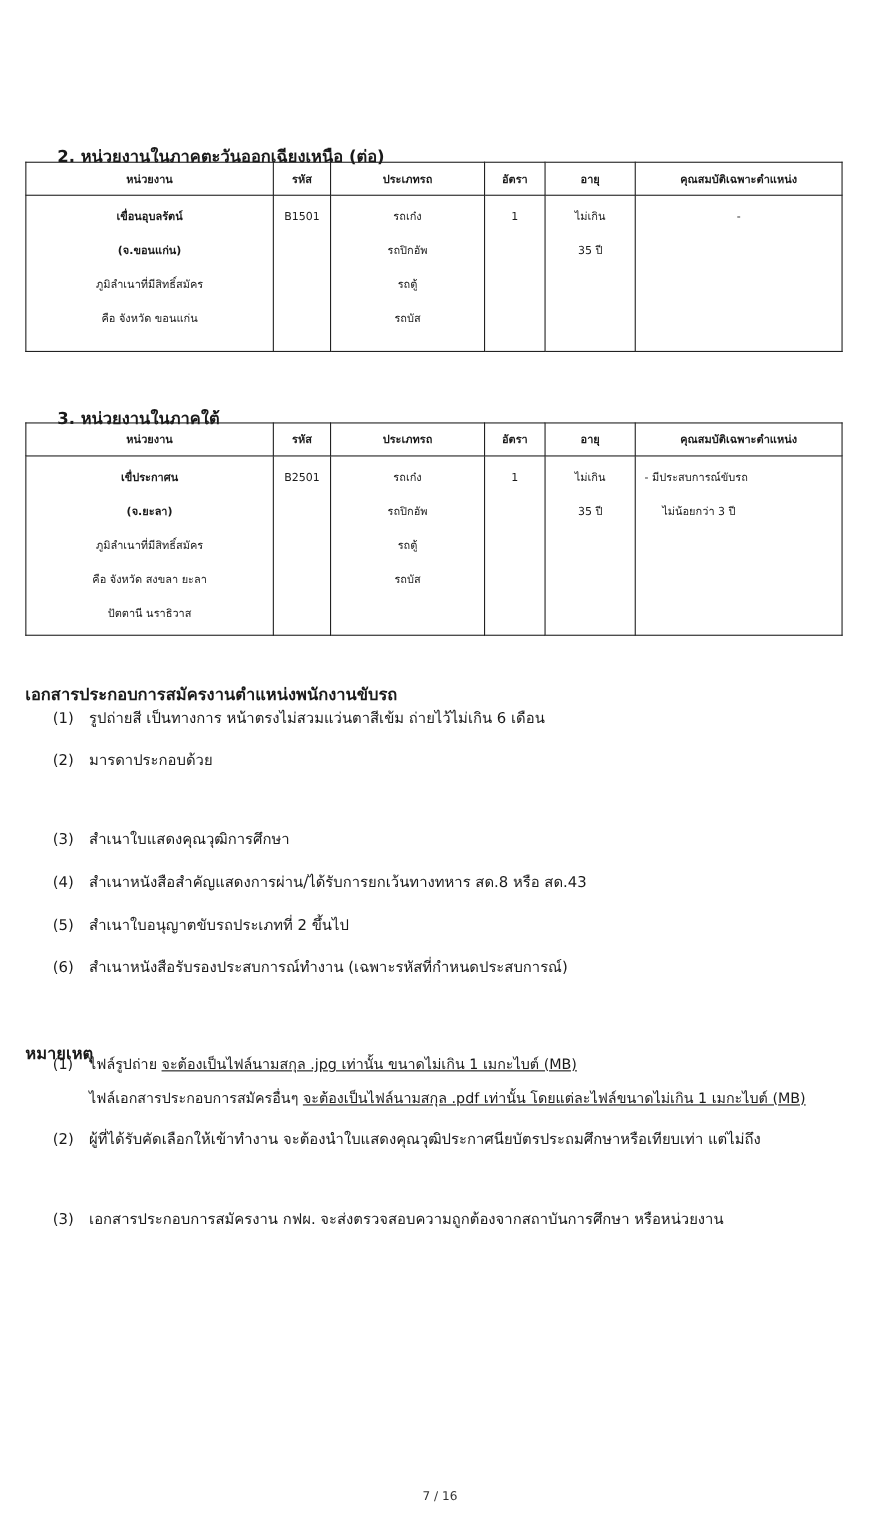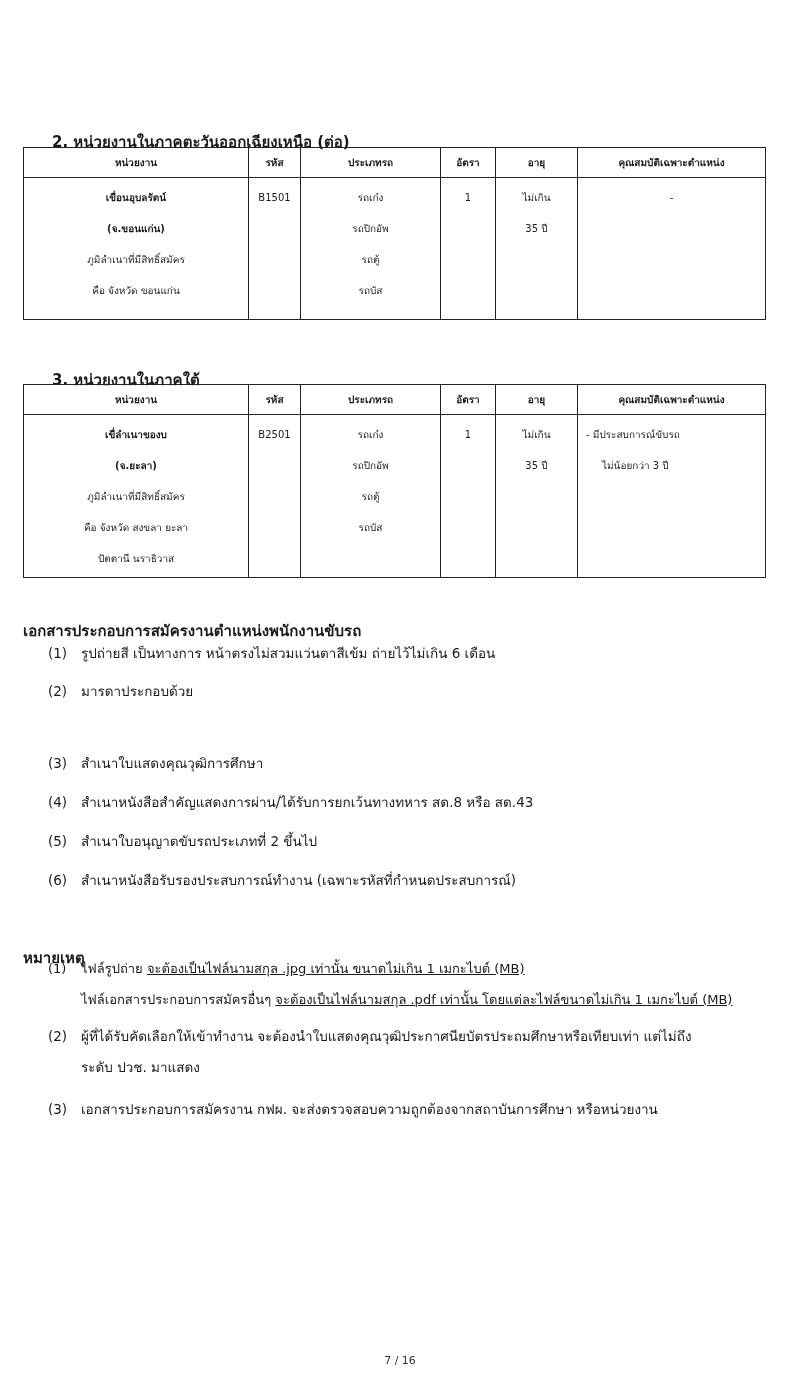--- a/index.html
+++ b/index.html
@@ -102,21 +102,21 @@
       <th>รหัส</th>
       <th>ประเภทรถ</th>
       <th>อัตรา</th>
       <th>อายุ</th>
       <th>คุณสมบัติเฉพาะตำแหน่ง</th>
     </tr>
   </thead>
   <tbody>
     <tr style="height:163px;">
       <td>
-        <span class="cell-line bold">เขื่ลำเนาของบ</span>
+        <span class="cell-line bold">เขื่ประกาศน</span>
         <span class="cell-line bold">(จ.ยะลา)</span>
         <span class="cell-line">ภูมิลำเนาที่มีสิทธิ์สมัคร</span>
         <span class="cell-line">คือ จังหวัด สงขลา ยะลา</span>
         <span class="cell-line">ปัตตานี นราธิวาส</span>
       </td>
       <td>
         <span class="cell-line">B2501</span>
       </td>
       <td>
         <span class="cell-line">รถเก๋ง</span>
@@ -175,21 +175,20 @@
 
 <div class="item" style="top:953px; font-size:13px;">
   <span class="num">(1)</span>
   <span class="text"><span>ไฟล์รูปถ่าย </span><span class="u">จะต้องเป็นไฟล์นามสกุล .jpg เท่านั้น ขนาดไม่เกิน 1 เมกะไบต์ (MB)</span></span>
   <span class="text" style="white-space:nowrap;"><span>ไฟล์เอกสารประกอบการสมัครอื่นๆ </span><span class="u">จะต้องเป็นไฟล์นามสกุล .pdf เท่านั้น โดยแต่ละไฟล์ขนาดไม่เกิน 1 เมกะไบต์ (MB)</span></span>
 </div>
 
 <div class="item" style="top:1021px;">
   <span class="num">(2)</span>
   <span class="text">ผู้ที่ได้รับคัดเลือกให้เข้าทำงาน จะต้องนำใบแสดงคุณวุฒิประกาศนียบัตรประถมศึกษาหรือเทียบเท่า แต่ไม่ถึง</span>
-  <span class="text">ระดับ ปวช. มาแสดง</span>
 </div>
 
 <div class="item" style="top:1094px;">
   <span class="num">(3)</span>
   <span class="text">เอกสารประกอบการสมัครงาน กฟผ. จะส่งตรวจสอบความถูกต้องจากสถาบันการศึกษา หรือหน่วยงาน</span>
 </div>
 
 <div class="abs page-num" style="top:1332px;">7 / 16</div>
 
 </body></html>

